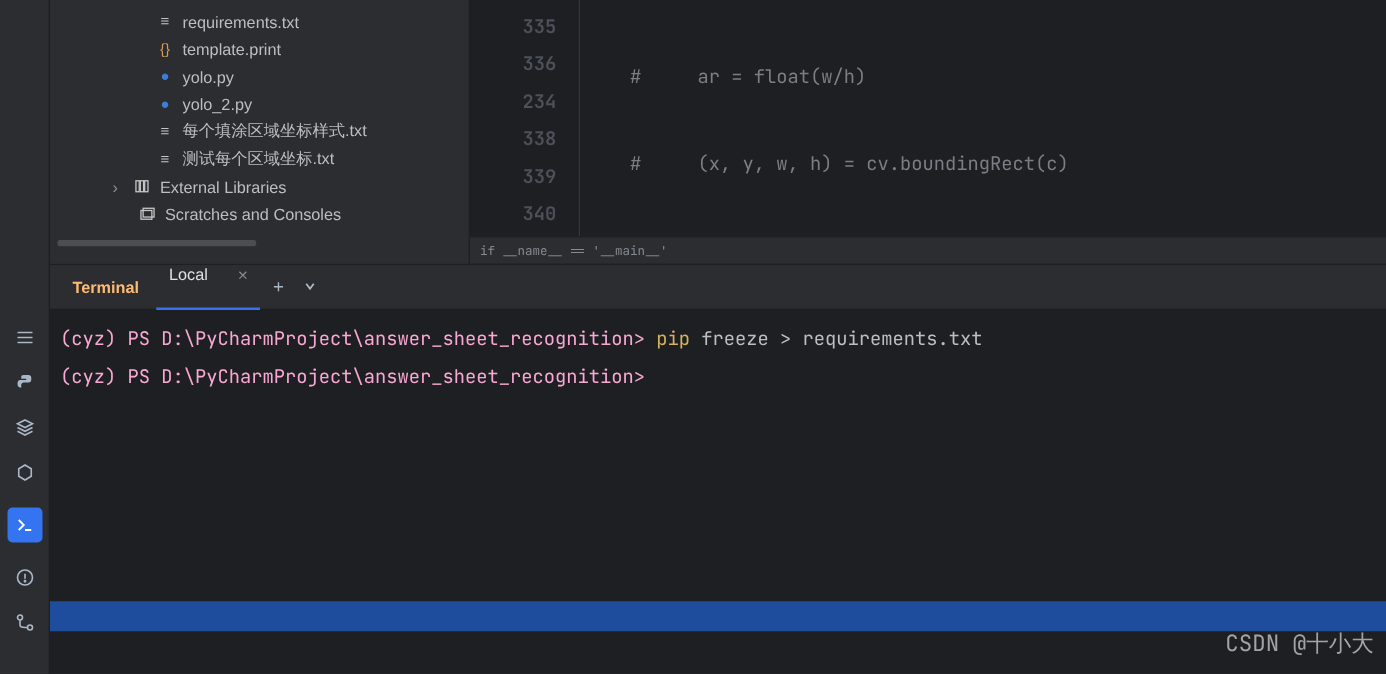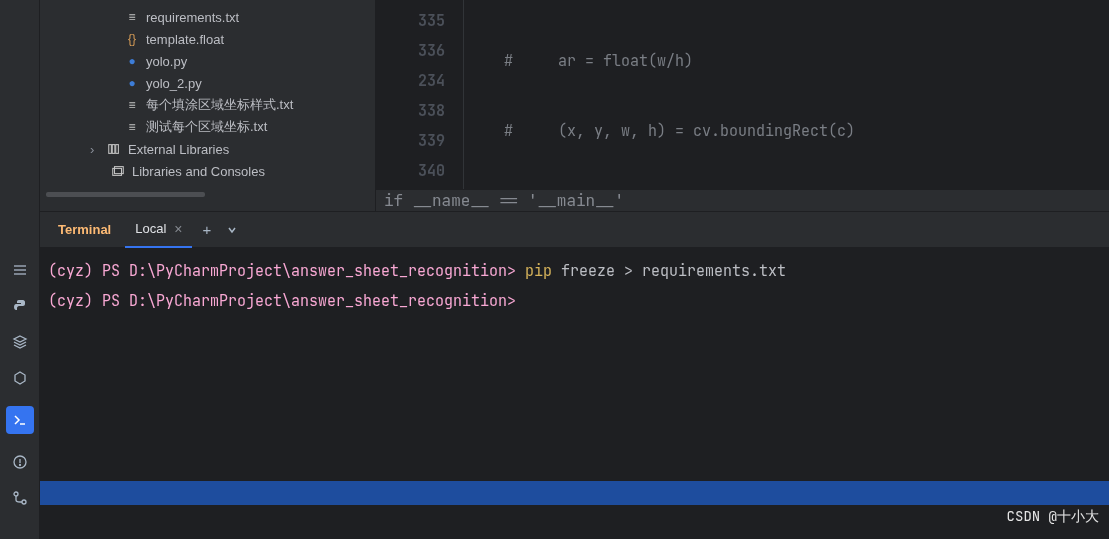--- a/index.html
+++ b/index.html
@@ -122,21 +122,21 @@
     }
     .code-lines .line { height: 30px; line-height: 30px; }
     .cmt { color: #7a7e85; }
     .breadcrumb-bar {
       position: absolute;
       bottom: 0;
       left: 0;
       height: 22px;
       background: #2b2d30;
       padding: 0 8px;
-      font-size: 16px;
+      font-size: 10px;
       color: #868a91;
       line-height: 22px;
       border-top: 1px solid #1e1f22;
       width: 100%;
     }
     .terminal-panel {
       flex: 1;
       background: #1e1f22;
       display: flex;
       flex-direction: column;
@@ -151,24 +151,24 @@
       border-bottom: 1px solid #1e1f22;
       gap: 4px;
     }
     .term-title {
       font-weight: 600;
       padding: 0 10px;
       color: #fdba74;
     }
     .term-tab {
       display: flex;
-      align-items: center;
+      align-items: flex-start;
       padding: 0 10px;
       height: 36px;
-      gap: 8px;
+      gap: 24px;
       border-bottom: 2px solid #3574f0;
       color: #dfe1e5;
     }
     .term-tab-close {
       color: #868a91;
       cursor: pointer;
       font-size: 14px;
     }
     .term-add, .term-dropdown {
       color: #a9b7c6;
@@ -193,22 +193,22 @@
       left: 0;
       right: 0;
       bottom: 34px;
       height: 24px;
       background: #1e4d9e;
     }
     .watermark {
       position: absolute;
       right: 10px;
       bottom: 8px;
-      color: #e5e5e5;
-      font-size: 14px;
+      color: #a3a3a3;
+      font-size: 18px;
       margin-top: 14px;
     }
   </style>
 </head>
 <body>
 
 <div class="side-icon-bar">
   <div class="side-icon">
       <svg width="16" height="16" viewBox="0 0 16 16" fill="none" stroke="currentColor" stroke-width="1.3">
         <line x1="2" y1="4" x2="14" y2="4"></line>
@@ -259,21 +259,21 @@
 
   <div class="upper-pane">
 
     <div class="file-tree">
       <div class="tree-item">
         <span class="file-icon icon-txt">≡</span>
         <span>requirements.txt</span>
       </div>
       <div class="tree-item">
         <span class="file-icon icon-json">{}</span>
-        <span>template.float</span>
+        <span>template.print</span>
       </div>
       <div class="tree-item">
         <span class="file-icon icon-py">●</span>
         <span>yolo.py</span>
       </div>
       <div class="tree-item">
         <span class="file-icon icon-py">●</span>
         <span>yolo_2.py</span>
       </div>
       <div class="tree-item">
@@ -295,21 +295,21 @@
           </span>
         <span>External Libraries</span>
       </div>
       <div class="tree-item scratches">
         <span class="file-icon icon-scratch">
             <svg width="14" height="14" viewBox="0 0 16 16" fill="none" stroke="currentColor" stroke-width="1.2">
               <rect x="2" y="5" width="10" height="8"></rect>
               <rect x="4" y="3" width="10" height="8"></rect>
             </svg>
           </span>
-        <span>Libraries and Consoles</span>
+        <span>Scratches and Consoles</span>
       </div>
       <div class="tree-scrollbar"></div>
     </div>
 
     <div class="editor">
       <div class="gutter">
         <div>335</div>
         <div>336</div>
         <div>234</div>
         <div>338</div>

